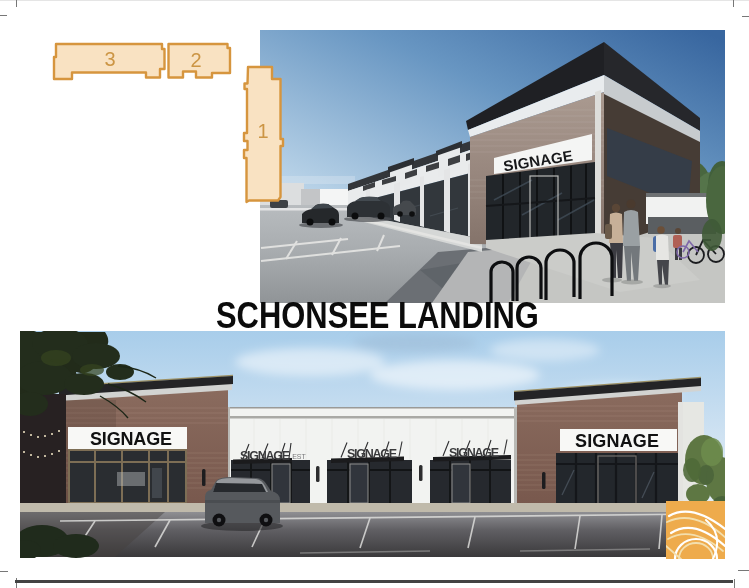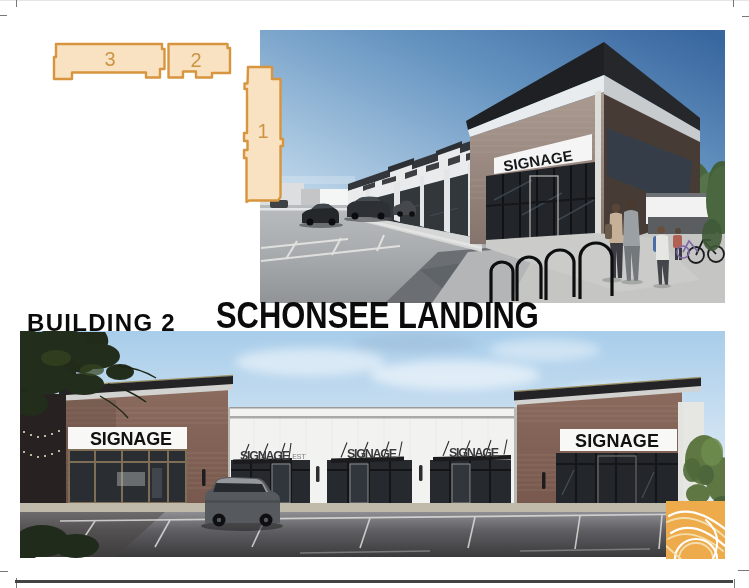--- a/index.html
+++ b/index.html
@@ -529,21 +529,20 @@
 <path d="M168.5 44 H227.5 V48 H230 V73 H212 V77.5 H196 V71.5 H183 V77.5 H168.5 Z" fill="#f9e2c2" stroke="#d6953e" stroke-width="2.4" stroke-linejoin="round"></path>
 <text x="196" y="67" text-anchor="middle" font-family="Liberation Sans, sans-serif" font-size="20" fill="#cc9544">2</text>
 </g>
 
 <g>
 <path d="M248 67 H272 V79 H280.5 V139 H283 V146 H280.5 V197 L278 200.5 H249 L246.5 202 V158 H244 V150 H247.5 V141 H244 V133 H247 V89 H244.5 V83.5 H247.5 Z" fill="#f9e2c2" stroke="#d6953e" stroke-width="2.4" stroke-linejoin="round"></path>
 <text x="263" y="138" text-anchor="middle" font-family="Liberation Sans, sans-serif" font-size="20" fill="#cc9544">1</text>
 </g>
 </svg>
 
-<div class="abs" style="left:27px;top:309px;z-index:6;font-weight:bold;font-size:24px;color:#0b0b0b;letter-spacing:1.3px;white-space:nowrap;">BUILDING&nbsp;2</div>
 
 <div class="abs" style="left:216px;top:294px;z-index:6;font-weight:bold;font-size:37.5px;color:#0b0b0b;white-space:nowrap;transform:scaleX(0.8243);transform-origin:0 0;">SCHONSEE&nbsp;LANDING</div>
 
 <svg class="abs" style="left:666px;top:501px;z-index:5;" width="59" height="58" viewBox="0 0 59 58" xmlns="http://www.w3.org/2000/svg">
 <rect x="0" y="0" width="59" height="58" fill="#eeab4c"></rect>
 <g fill="none" stroke-linecap="round">
 <path d="M3 15 Q26 2 59 28" stroke="#ffffff" stroke-width="2.2"></path>
 <path d="M1 21 Q28 8 60 37" stroke="#f3dfae" stroke-width="1.8"></path>
 <path d="M5 32 Q28 17 59 45" stroke="#ffffff" stroke-width="2.2"></path>
 <path d="M2 38 Q26 24 57 50" stroke="#f3dfae" stroke-width="1.8"></path>

